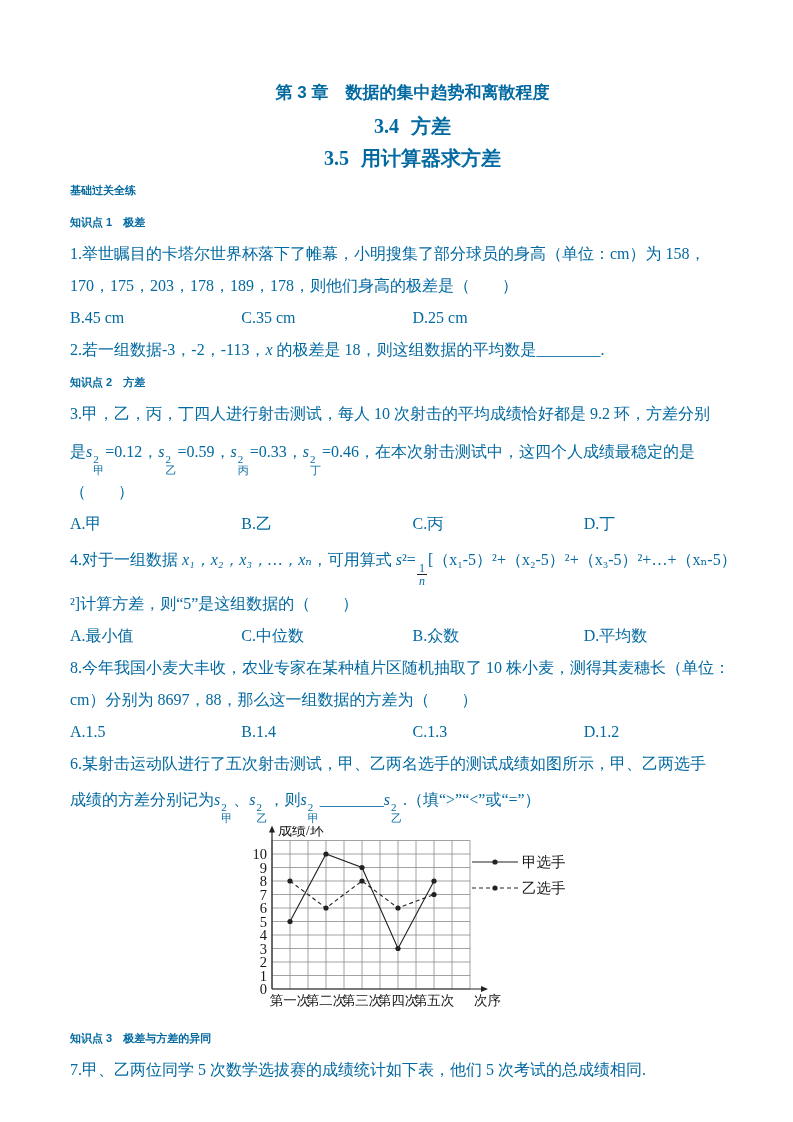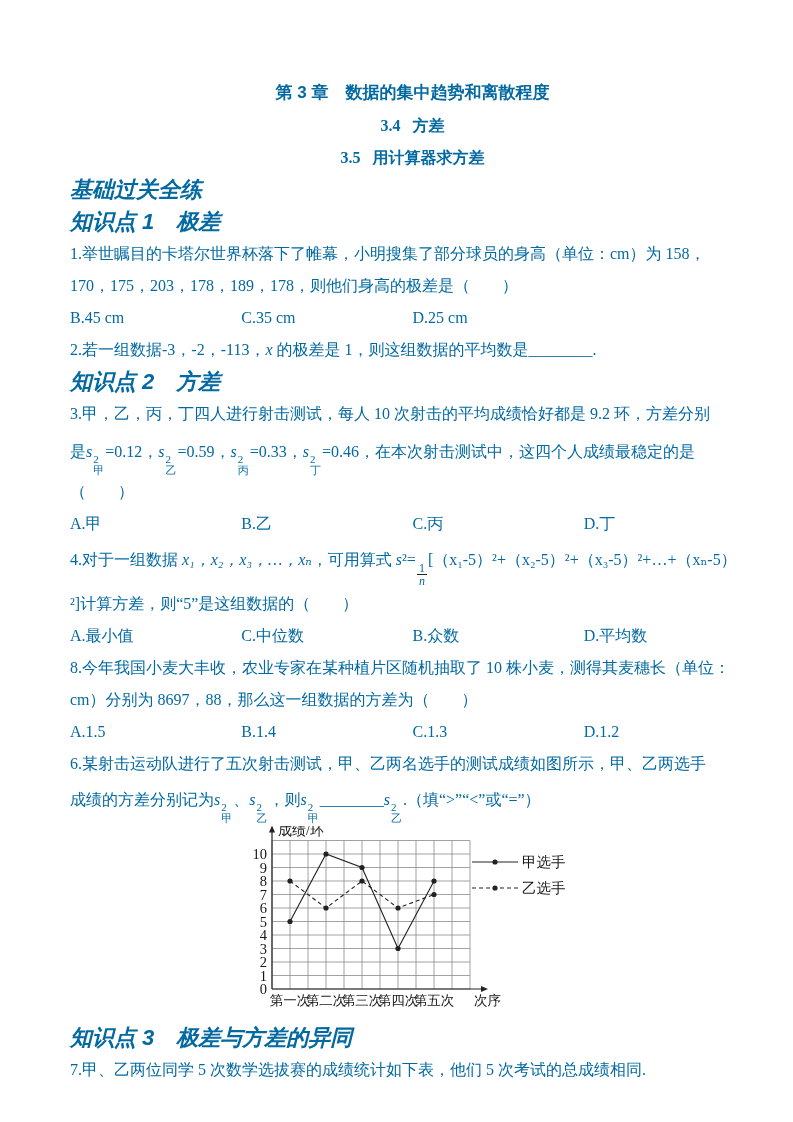--- a/index.html
+++ b/index.html
@@ -5,23 +5,23 @@
   html,body{margin:0;padding:0;background:#ffffff;}
   .page{
     position:relative;width:793px;height:1122px;margin:4px auto;background:#fff;
     box-sizing:border-box;padding:72px 38px 0 70px;overflow:hidden;
     font-family:"Liberation Serif","DejaVu Serif",serif;
     font-size:16px;color:#0369a1;
   }
   .center{text-align:center;}
   .hei{font-family:"Liberation Sans","DejaVu Sans",sans-serif;font-weight:700;}
   .chapter{font-size:17px;line-height:34px;}
-  .sec{font-size:16px;line-height:32px;}
+  .sec{font-size:20px;line-height:32px;}
   .sec .num{font-family:"Liberation Serif","DejaVu Serif",serif;font-weight:700;margin-right:12px;}
-  .headline{font-size:22px;line-height:32px;font-style:italic;}
+  .headline{font-size:11px;line-height:32px;}
   .para{line-height:32px;}
   .para.tall{line-height:44px;}
   .para.med{line-height:40px;}
   .opts{display:flex;line-height:32px;}
   .opts>span{width:25%;}
   i.mv{font-style:italic;font-family:"Liberation Serif","DejaVu Serif",serif;}
   
   .ss{display:inline-flex;flex-direction:column;align-items:flex-start;
       vertical-align:-0.55em;line-height:1;font-size:11px;font-style:normal;margin:0 1px;}
   .ss .ss-sup{display:block;}
@@ -55,21 +55,21 @@
 
   <div class="para">1.举世瞩目的卡塔尔世界杯落下了帷幕，小明搜集了部分球员的身高（单位：cm）为 158，</div>
   <div class="para">170，175，203，178，189，178，则他们身高的极差是（　　）</div>
   <div class="opts">
     <span>B.45 cm</span>
     <span>C.35 cm</span>
     <span>D.25 cm</span>
   </div>
 
   <div class="para">
-    <span>2.若一组数据-3，-2，-113，</span><i class="mv">x</i><span> 的极差是 1，则这组数据的平均数是</span><span>________</span><span>.</span>
+    <span>2.若一组数据-3，-2，-113，</span><i class="mv">x</i><span> 的极差是 18，则这组数据的平均数是</span><span>________</span><span>.</span>
   </div>
 
   <div class="headline hei">知识点 2　方差</div>
 
   <div class="para">3.甲，乙，丙，丁四人进行射击测试，每人 10 次射击的平均成绩恰好都是 9.2 环，方差分别</div>
   <div class="para tall">
     <span>是</span><span><i class="mv">s</i><span class="ss">
           <span class="ss-sup">2</span>
           <span class="ss-sub">甲</span>
         </span></span><span>=0.12，</span><span><i class="mv">s</i><span class="ss">

